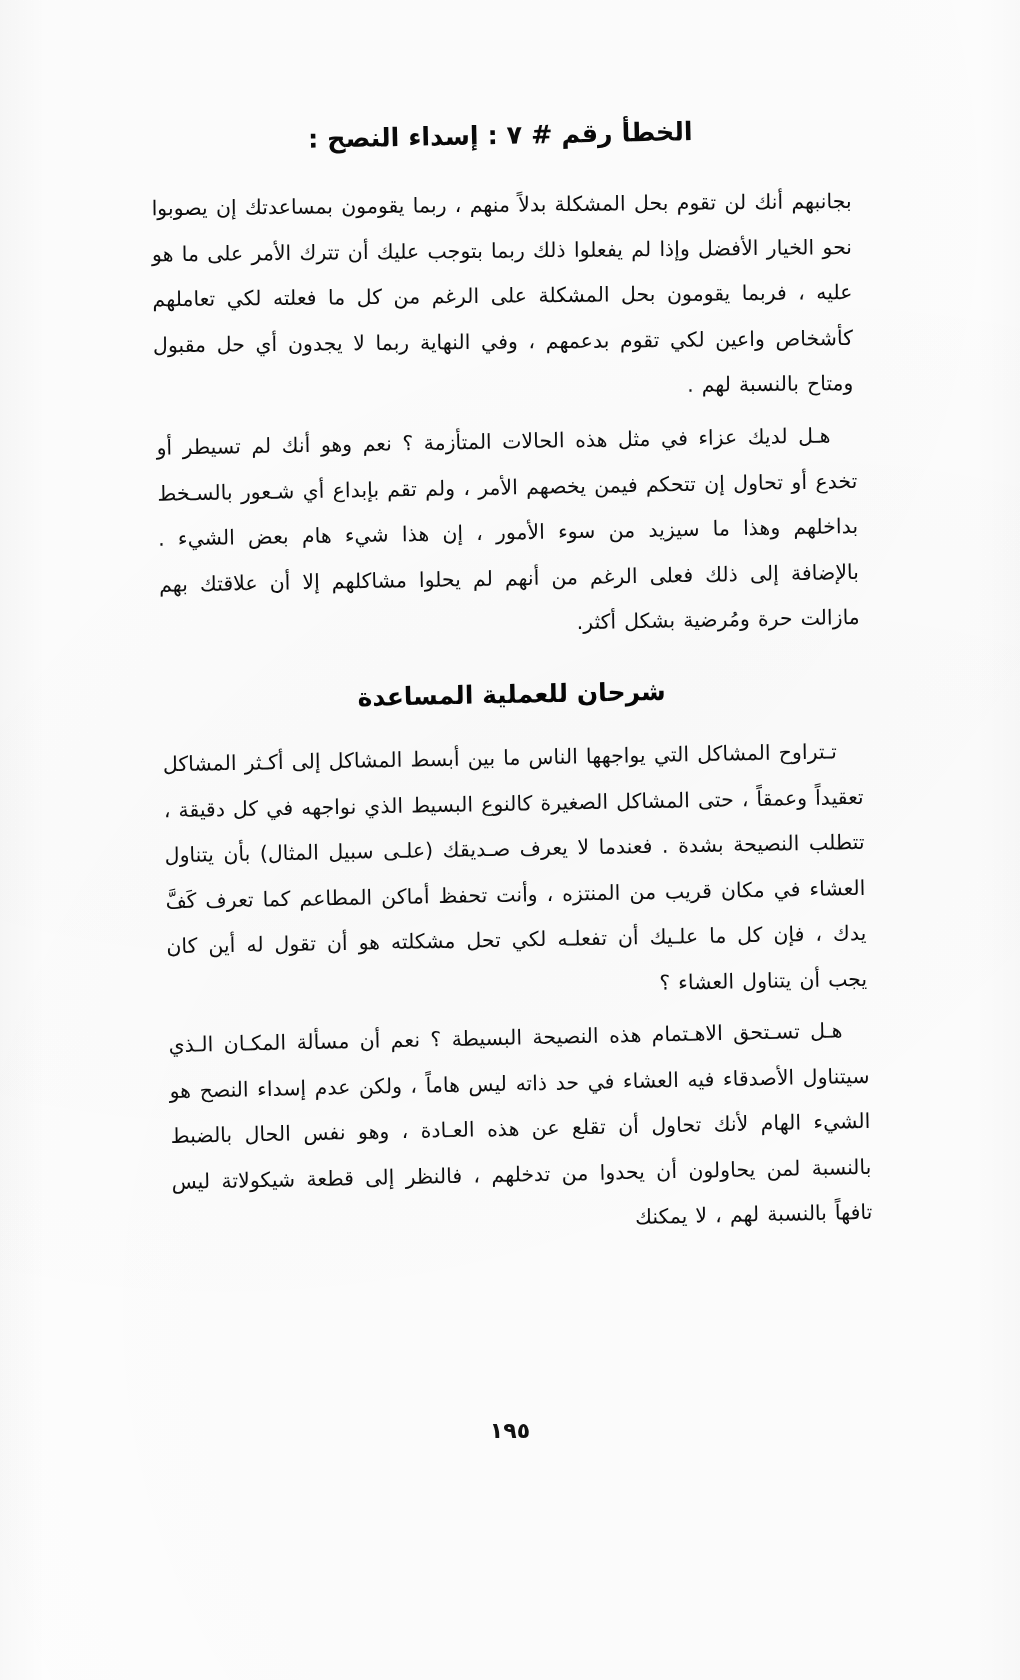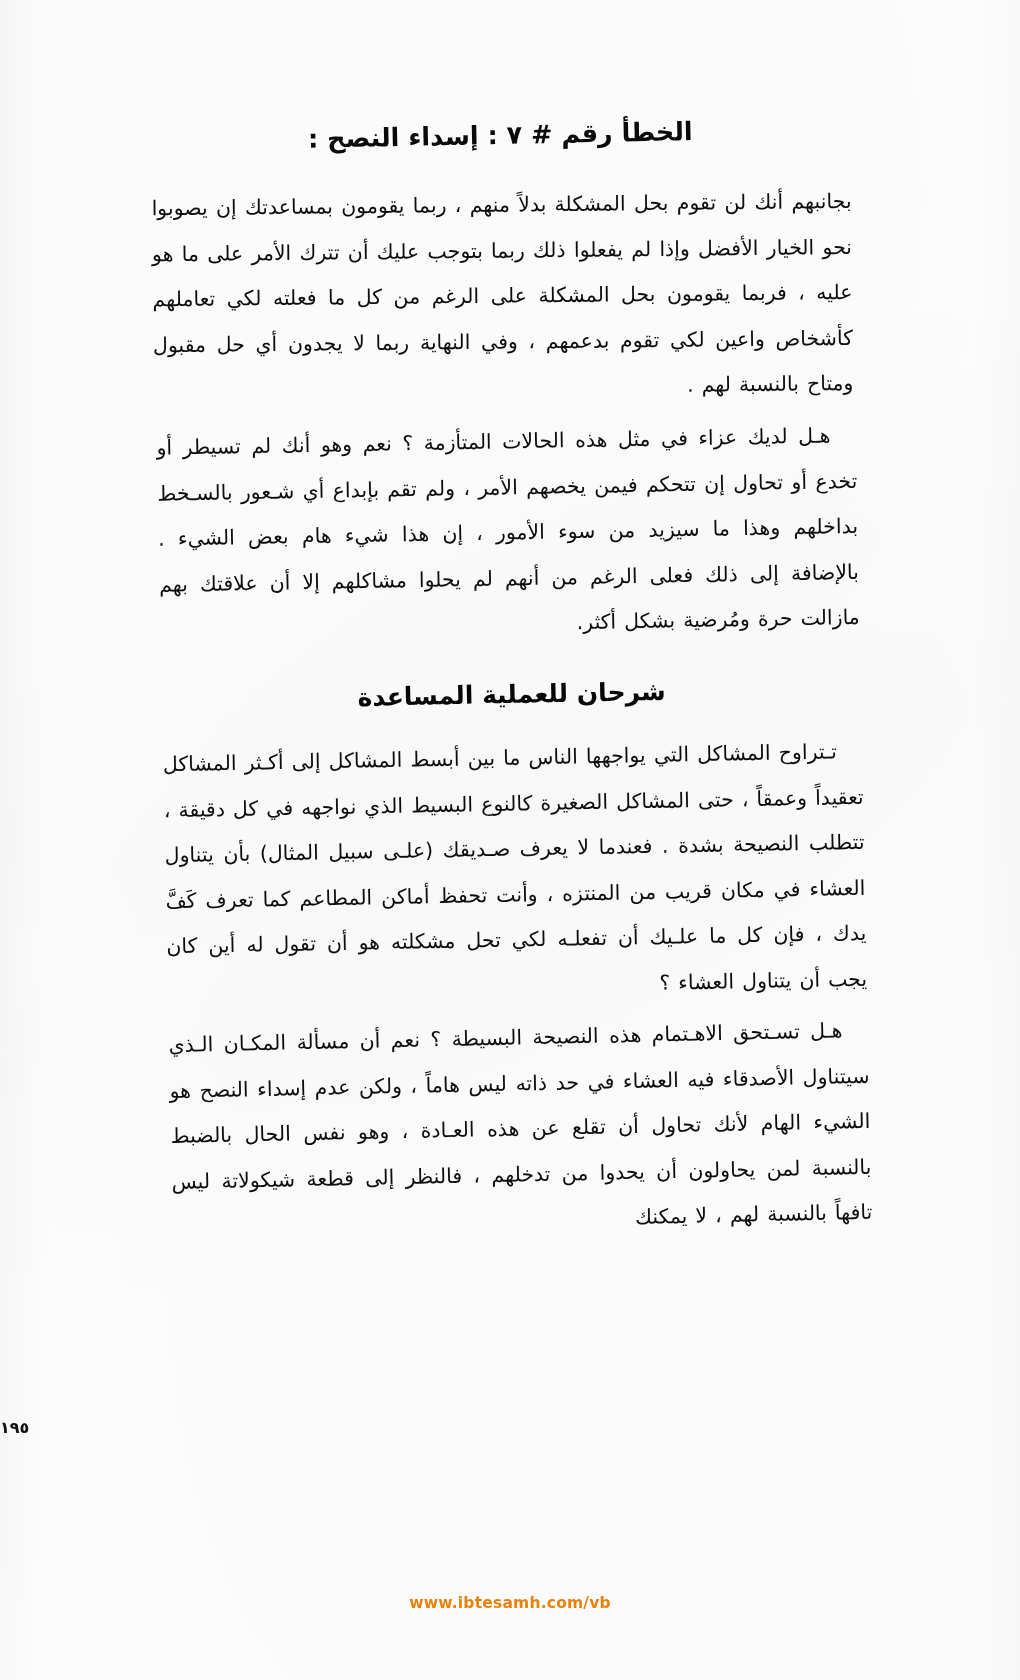--- a/index.html
+++ b/index.html
@@ -79,22 +79,22 @@
   .para-curve-2 { transform: rotate(0.1deg);  transform-origin: 100% 0%; }
   .para-curve-3 { transform: rotate(0.05deg); transform-origin: 100% 0%; }
   .para-curve-4 { transform: rotate(-0.1deg); transform-origin: 100% 0%; }
 
   
   #page-number {
     position: absolute;
     left: 0;
     right: 0;
     top: 1418px;
-    text-align: left;
-    font-size: 16px;
+    text-align: center;
+    font-size: 22px;
     font-weight: 700;
     color: #111111;
     letter-spacing: 1px;
   }
 
   
   #watermark {
     position: absolute;
     left: 0;
     right: 0;
@@ -136,15 +136,14 @@
     <h2 class="section-heading">شرحان للعملية المساعدة</h2>
 
     <p class="para indented para-curve-3">تـتراوح المشاكل التي يواجهها الناس ما بين أبسط المشاكل إلى أكـثر المشاكل تعقيداً وعمقاً ، حتى المشاكل الصغيرة كالنوع البسيط الذي نواجهه في كل دقيقة ، تتطلب النصيحة بشدة . فعندما لا يعرف صـديقك (علـى سبيل المثال) بأن يتناول العشاء في مكان قريب من المنتزه ، وأنت تحفظ أماكن المطاعم كما تعرف كَفَّ يدك ، فإن كل ما علـيك أن تفعلـه لكي تحل مشكلته هو أن تقول له أين كان يجب أن يتناول العشاء ؟</p>
 
     <p class="para indented para-curve-4">هـل تسـتحق الاهـتمام هذه النصيحة البسيطة ؟ نعم أن مسألة المكـان الـذي سيتناول الأصدقاء فيه العشاء في حد ذاته ليس هاماً ، ولكن عدم إسداء النصح هو الشيء الهام لأنك تحاول أن تقلع عن هذه العـادة ، وهو نفس الحال بالضبط بالنسبة لمن يحاولون أن يحدوا من تدخلهم ، فالنظر إلى قطعة شيكولاتة ليس تافهاً بالنسبة لهم ، لا يمكنك</p>
 
   </div>
 
   <div id="page-number">١٩٥</div>
 
-  <div id="watermark" style="color: rgb(232, 130, 12);">www.ibtesamh.com/vb</div>
 
 </div>
 
 </body></html>

